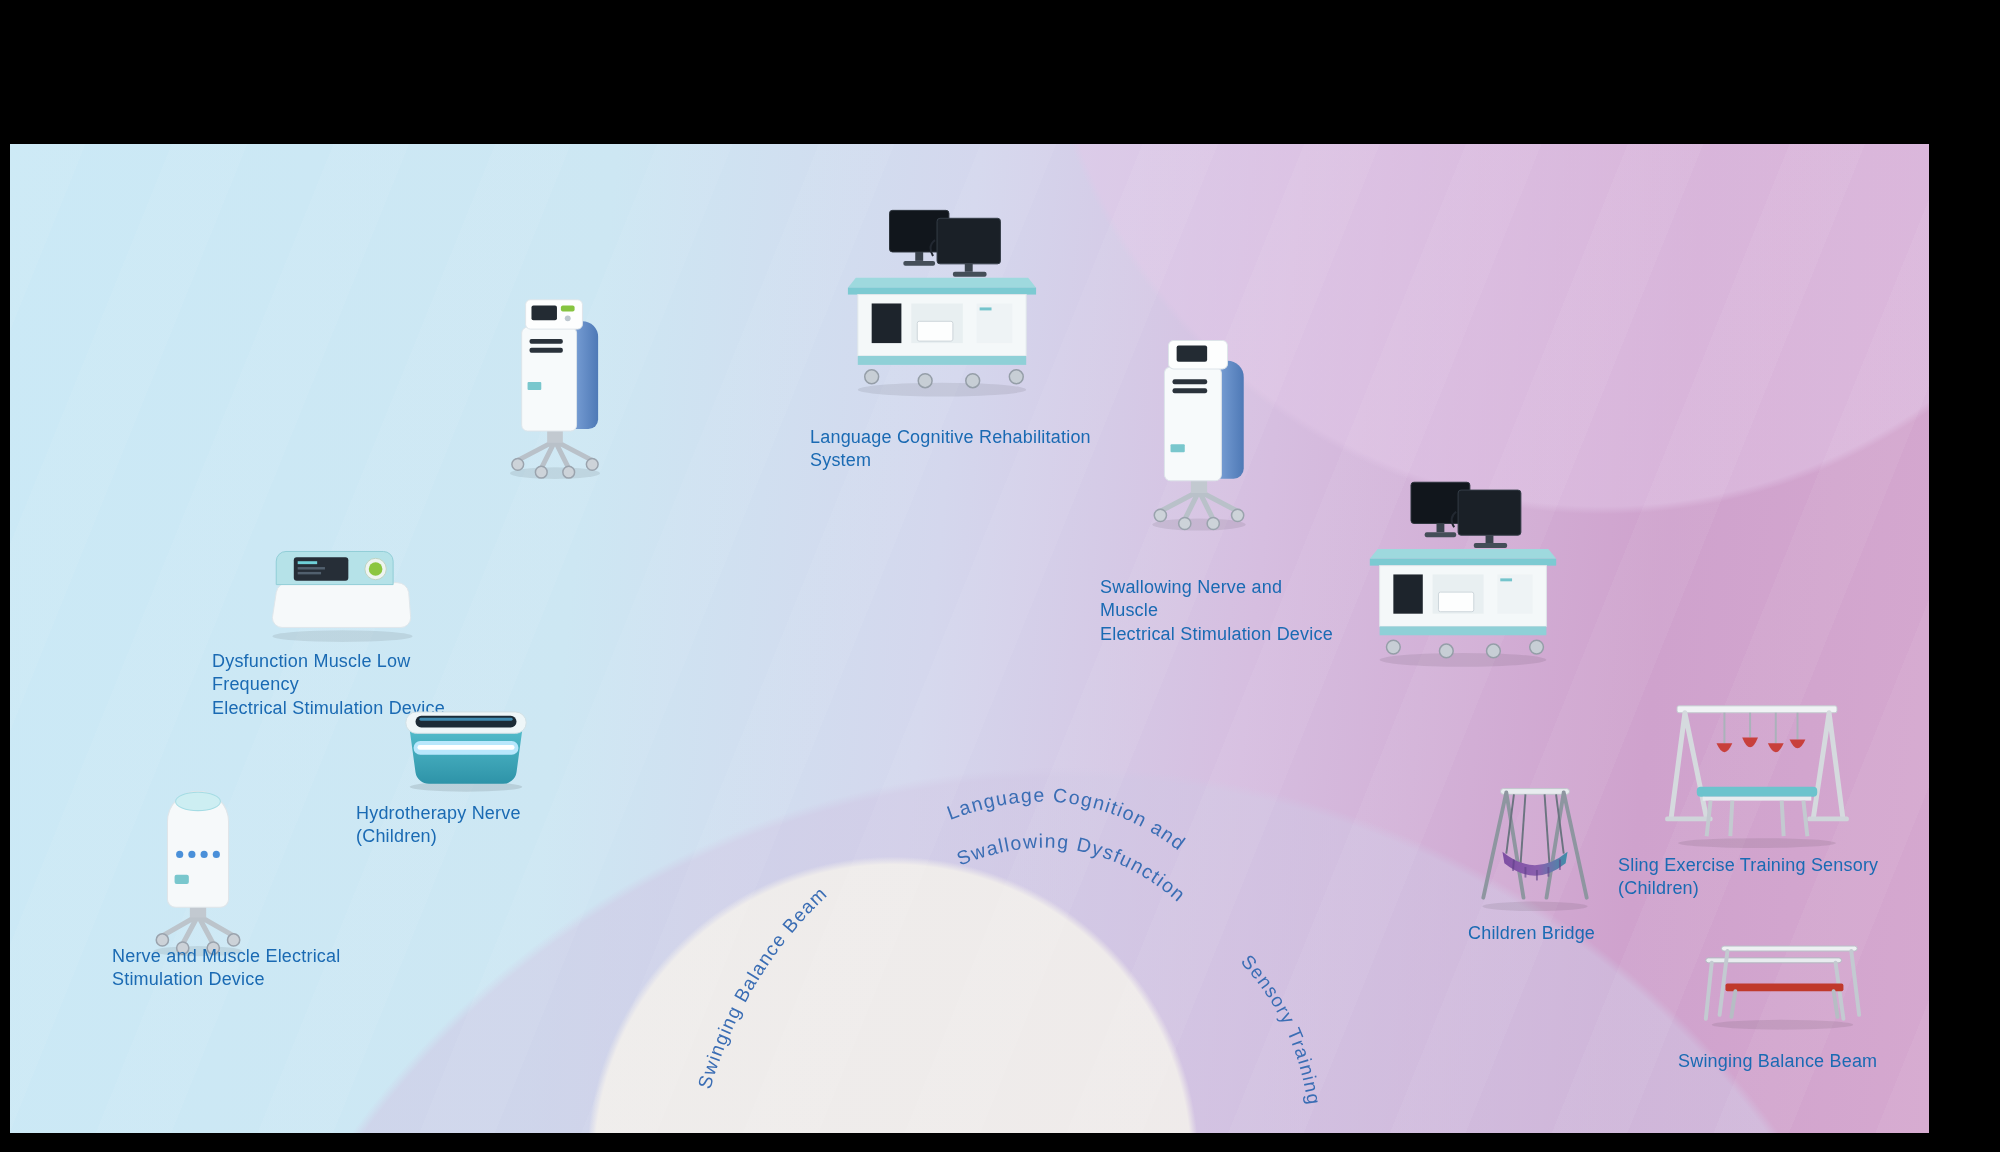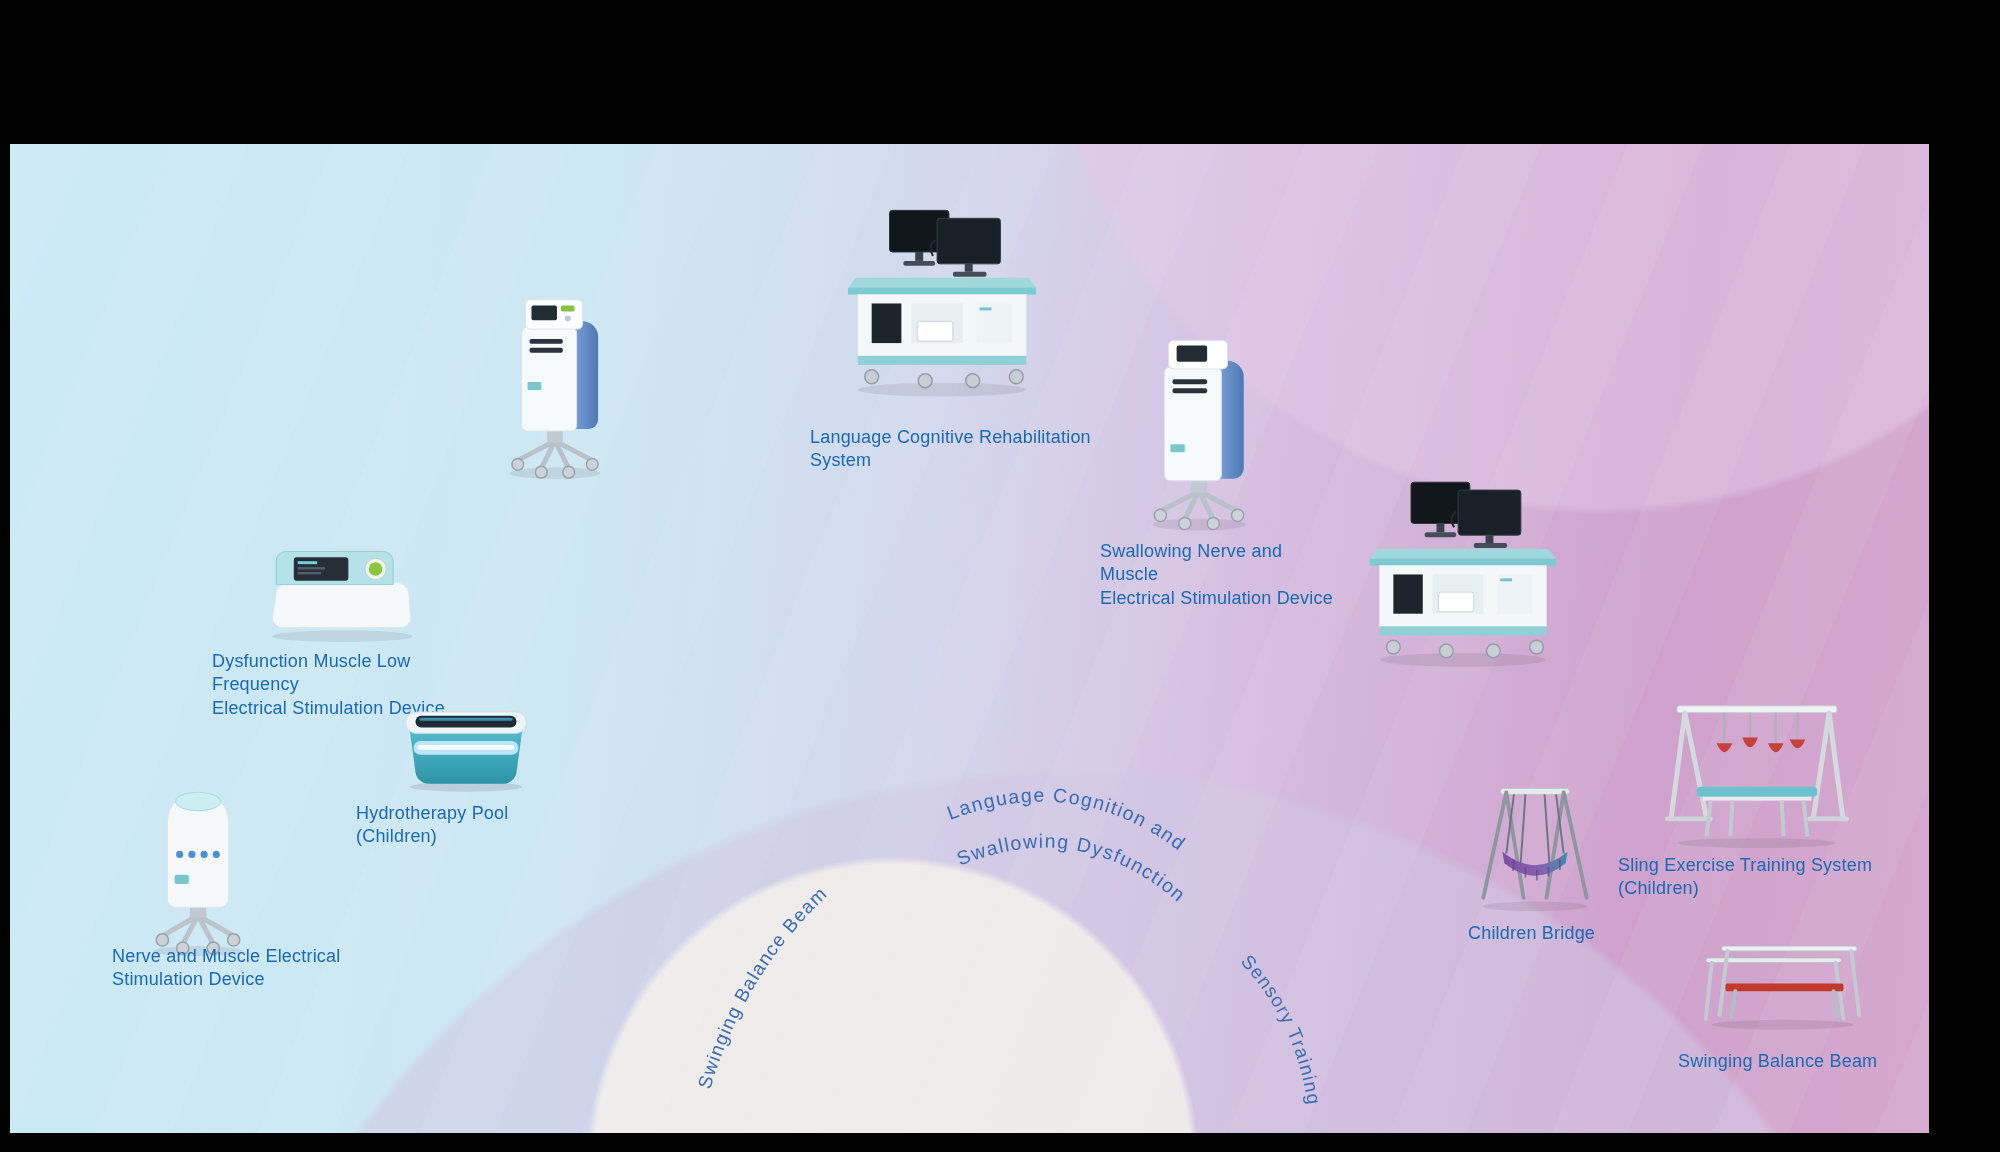--- a/index.html
+++ b/index.html
@@ -130,21 +130,21 @@
         <rect x="52" y="146" width="16" height="14" fill="#c2c9d0"></rect>
         <path d="M78 30 h10 a16 16 0 0 1 16 16 v90 a10 10 0 0 1 -10 10 h-16 z" fill="url(#blu3)"></path>
         <rect x="26" y="36" width="56" height="112" rx="6" fill="#f7fafb" stroke="#dde4e9"></rect>
         <rect x="30" y="10" width="58" height="28" rx="5" fill="#fdfefe" stroke="#dde4e9"></rect>
         <rect x="38" y="15" width="30" height="16" rx="2" fill="#232b33"></rect>
         <rect x="34" y="48" width="34" height="5" rx="2" fill="#2a323b"></rect>
         <rect x="34" y="57" width="34" height="5" rx="2" fill="#2a323b"></rect>
         <rect x="32" y="112" width="14" height="8" rx="1" fill="#79c7cd"></rect>
       </svg>
     </div>
-    <div class="label center" style="left:1090px;top:396px;width:245px">Swallowing Nerve and Muscle
+    <div class="label center" style="left:1090px;top:432px;width:245px">Swallowing Nerve and Muscle
 Electrical Stimulation Device</div>
 
     <div class="product" style="left:246px;top:388px;width:172px;height:112px">
       <svg viewBox="0 0 175 115">
         <ellipse cx="88" cy="107" rx="72" ry="6" fill="#000" opacity="0.08"></ellipse>
         <path d="M20 62 a12 12 0 0 1 12 -10 h112 a12 12 0 0 1 12 10 l2 26 a10 10 0 0 1 -10 10 h-122 a10 10 0 0 1 -10 -10 z" fill="#f6f9fa" stroke="#dfe6ea"></path>
         <path d="M30 20 h100 a10 10 0 0 1 10 10 v24 h-120 v-24 a10 10 0 0 1 10 -10 z" fill="#b5e2e8" stroke="#8fcdd6"></path>
         <rect x="38" y="26" width="56" height="24" rx="3" fill="#262e37"></rect>
         <rect x="42" y="30" width="20" height="3" fill="#6fd0d8"></rect>
         <rect x="42" y="36" width="28" height="2.5" fill="#51606e"></rect>
@@ -194,21 +194,21 @@
           </defs>
         <ellipse cx="70" cy="93" rx="58" ry="5" fill="#000" opacity="0.1"></ellipse>
         <path d="M12 34 h116 l-6 44 a14 14 0 0 1 -14 12 h-76 a14 14 0 0 1 -14 -12 z" fill="url(#poolg)"></path>
         <rect x="8" y="16" width="124" height="22" rx="11" fill="#eef6f8" stroke="#cfdfe4"></rect>
         <rect x="18" y="20" width="104" height="12" rx="6" fill="#1c2b36"></rect>
         <rect x="22" y="22" width="96" height="3" rx="1.5" fill="#3f8ab0"></rect>
         <rect x="16" y="46" width="108" height="14" rx="7" fill="#bfeaff" opacity="0.95"></rect>
         <rect x="20" y="50" width="100" height="5" rx="2.5" fill="#ffffff"></rect>
       </svg>
     </div>
-    <div class="label center" style="left:346px;top:658px;width:230px">Hydrotherapy Pool (Children)</div>
+    <div class="label center" style="left:346px;top:658px;width:230px">Hydrotherapy Nerve (Children)</div>
 
     <div class="product" style="left:132px;top:614px;width:112px;height:204px">
       <svg viewBox="0 0 110 195">
         <ellipse cx="55" cy="187" rx="44" ry="5" fill="#000" opacity="0.08"></ellipse>
         <path d="M55 152 L20 172 M55 152 L90 172 M55 152 L40 180 M55 152 L70 180" stroke="#bcc4cb" stroke-width="5" fill="none" stroke-linecap="round"></path>
         <g fill="#ccd2d8" stroke="#9aa3ad" stroke-width="1.5">
           <circle cx="20" cy="176" r="6"></circle>
             <circle cx="90" cy="176" r="6"></circle>
           <circle cx="40" cy="184" r="6"></circle>
             <circle cx="70" cy="184" r="6"></circle>
@@ -245,21 +245,21 @@
           <path d="M54 52 q8 18 16 0 z"></path>
             <path d="M80 46 q8 20 16 0 z"></path>
           <path d="M106 52 q8 18 16 0 z"></path>
             <path d="M128 48 q8 18 16 0 z"></path>
         </g>
         <rect x="34" y="96" width="122" height="10" rx="4" fill="#6cc3cd"></rect>
         <rect x="40" y="106" width="110" height="4" fill="#e7ecef"></rect>
         <path d="M48 110 L44 146 M142 110 L146 146 M70 110 L68 146 M120 110 L122 146" stroke="#c3cad0" stroke-width="4" fill="none"></path>
       </svg>
     </div>
-    <div class="label center" style="left:1608px;top:710px;width:320px">Sling Exercise Training System (Children)</div>
+    <div class="label center" style="left:1608px;top:710px;width:320px">Sling Exercise Training Sensory (Children)</div>
 
     <div class="product" style="left:1458px;top:634px;width:134px;height:136px">
       <svg viewBox="0 0 140 140">
         <defs>
             <linearGradient id="bridgeg" x1="0" y1="0" x2="1" y2="0">
           <stop offset="0" stop-color="#7e4ea3"></stop>
               <stop offset="0.55" stop-color="#8a5fae"></stop>
               <stop offset="1" stop-color="#3e8fa8"></stop>
         </linearGradient>
           </defs>

